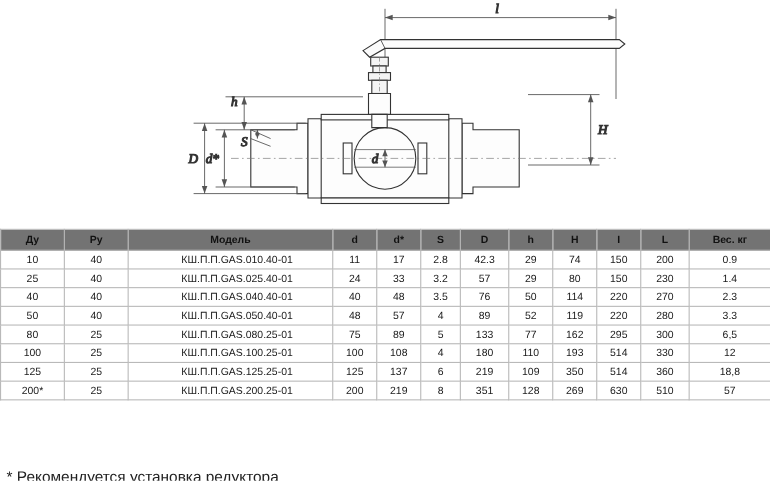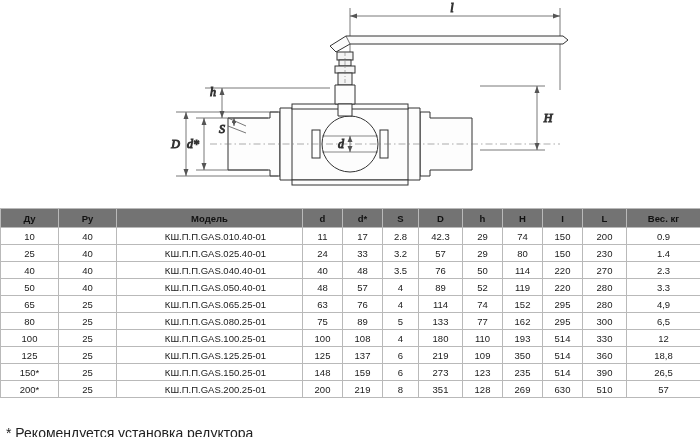--- a/index.html
+++ b/index.html
@@ -247,34 +247,20 @@
         <td>57</td>
         <td>4</td>
         <td>89</td>
         <td>52</td>
         <td>119</td>
         <td>220</td>
         <td>280</td>
         <td>3.3</td>
       </tr>
       <tr>
-        <td>65</td>
-        <td>25</td>
-        <td class="model">КШ.П.П.GAS.065.25-01</td>
-        <td>63</td>
-        <td>76</td>
-        <td>4</td>
-        <td>114</td>
-        <td>74</td>
-        <td>152</td>
-        <td>295</td>
-        <td>280</td>
-        <td>4,9</td>
-      </tr>
-      <tr>
         <td>80</td>
         <td>25</td>
         <td class="model">КШ.П.П.GAS.080.25-01</td>
         <td>75</td>
         <td>89</td>
         <td>5</td>
         <td>133</td>
         <td>77</td>
         <td>162</td>
         <td>295</td>
@@ -303,34 +289,20 @@
         <td>137</td>
         <td>6</td>
         <td>219</td>
         <td>109</td>
         <td>350</td>
         <td>514</td>
         <td>360</td>
         <td>18,8</td>
       </tr>
       <tr>
-        <td>150*</td>
-        <td>25</td>
-        <td class="model">КШ.П.П.GAS.150.25-01</td>
-        <td>148</td>
-        <td>159</td>
-        <td>6</td>
-        <td>273</td>
-        <td>123</td>
-        <td>235</td>
-        <td>514</td>
-        <td>390</td>
-        <td>26,5</td>
-      </tr>
-      <tr>
         <td>200*</td>
         <td>25</td>
         <td class="model">КШ.П.П.GAS.200.25-01</td>
         <td>200</td>
         <td>219</td>
         <td>8</td>
         <td>351</td>
         <td>128</td>
         <td>269</td>
         <td>630</td>

